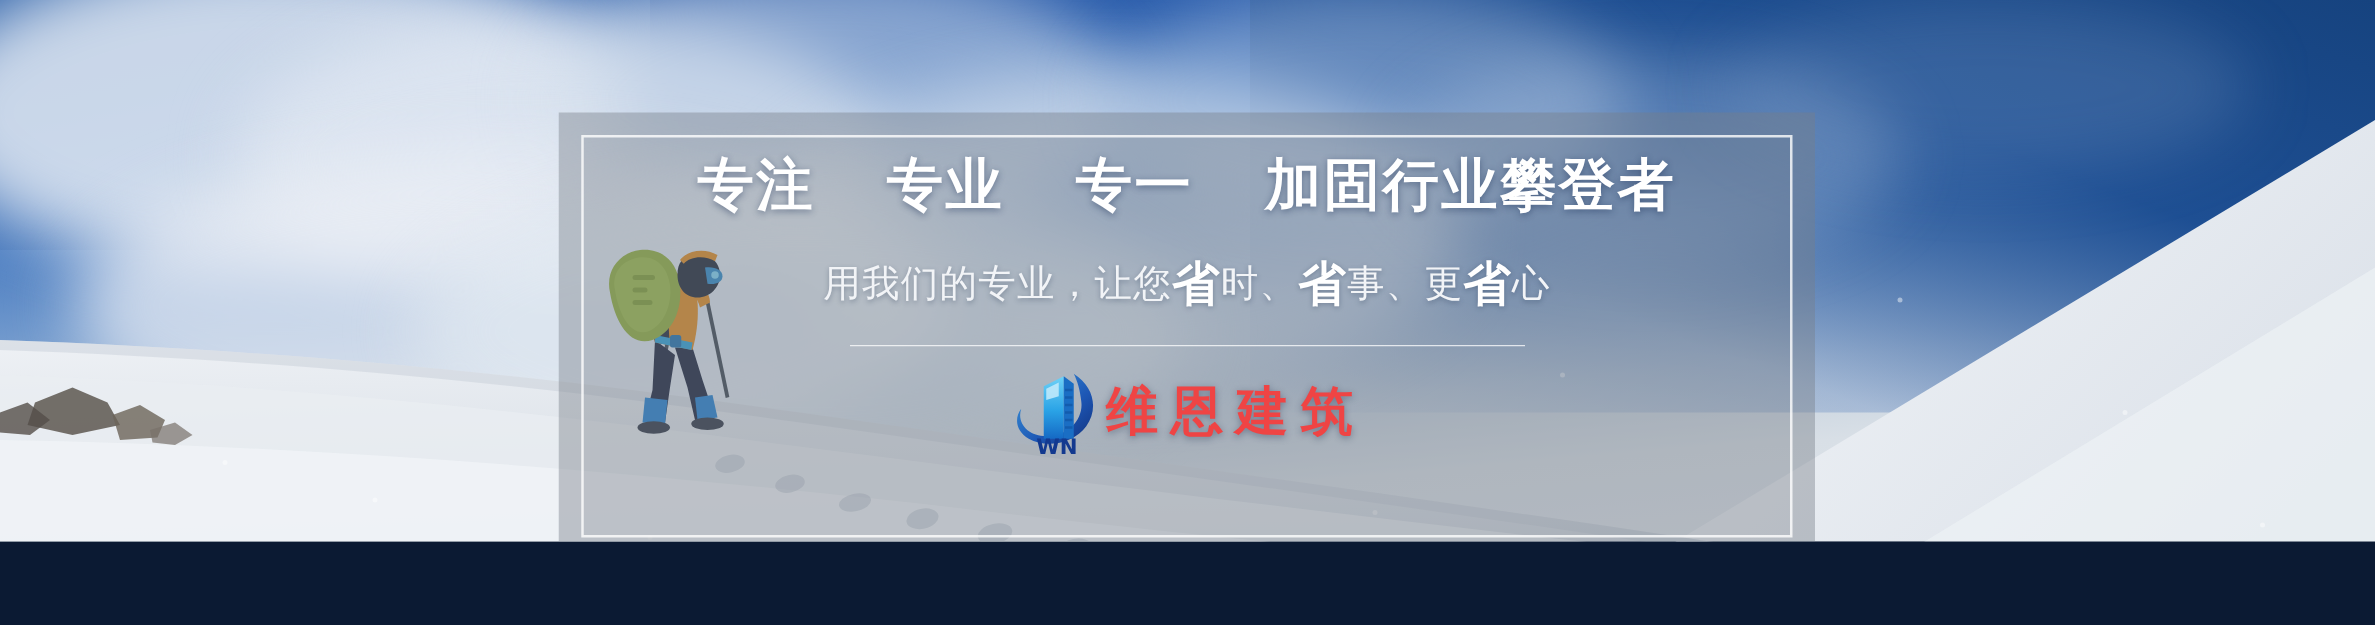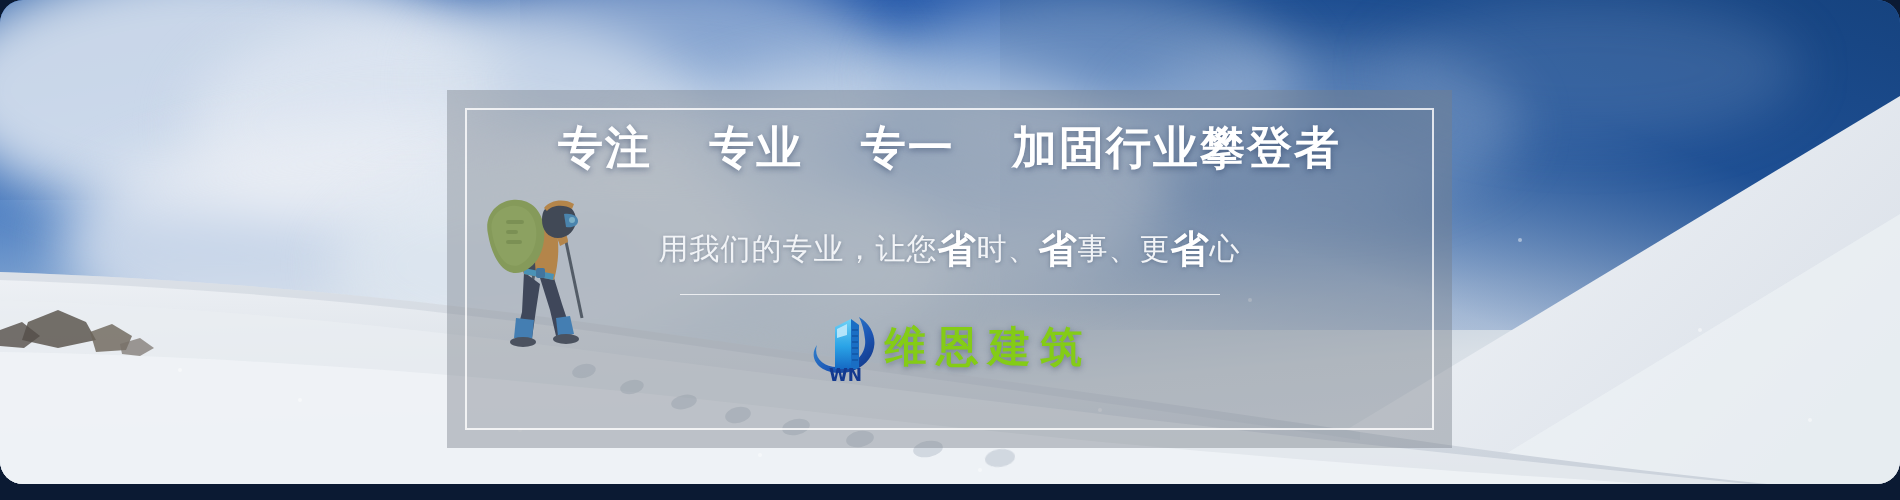--- a/index.html
+++ b/index.html
@@ -1,21 +1,21 @@
 <!DOCTYPE html>
 <html><head>
 <meta charset="utf-8">
 <style>
   html,body{margin:0;padding:0;}
   body{
     width:1900px;height:500px;overflow:hidden;
     font-family:"Liberation Sans","DejaVu Sans",sans-serif;
     background:#0b1a33;
   }
-  #stage{position:relative;width:1900px;height:484px;overflow:hidden;border-radius:23px;}
+  #stage{position:relative;width:1900px;height:433px;overflow:hidden;}
 
   
   .sky{
     position:absolute;left:0;top:0;width:1900px;height:500px;
     background:
       linear-gradient(175deg,#1f4f9e 0%,#2a5eae 14%,#3d73bd 26%,#6e97cc 40%,#9db6d4 52%,#c2cfdd 62%,#d8dfe6 72%,#e6eaef 100%);
   }
   
   .sky-right{
     position:absolute;right:0;top:0;width:900px;height:330px;
@@ -72,42 +72,42 @@
     font-size:45px;line-height:1;
     font-weight:bold;
     color:#ffffff;
     letter-spacing:2px;
     white-space:nowrap;
     text-shadow:0 2px 6px rgba(20,40,80,0.45);
     font-family:"DejaVu Sans","Liberation Sans",sans-serif;
   }
   .headline .gap{display:inline-block;width:22px;}
   .subline{
-    margin-top:60px;
+    margin-top:42px;
     font-size:30px;line-height:1;
     color:#f2f4f7;
     white-space:nowrap;
     letter-spacing:1px;
     text-shadow:0 1px 4px rgba(30,45,75,0.35);
-    font-family:Liberation Serif, serif;
+    font-family:Liberation Mono, monospace;
   }
   .subline .em{font-weight:bold;font-size:38px;vertical-align:-3px;color:#ffffff;}
   .divider{
     margin-top:26px;
     width:540px;height:1px;
     background:rgba(255,255,255,0.75);
   }
   .brand{
     margin-top:16px;
     display:flex;align-items:center;
   }
   .brand-logo{width:78px;height:72px;}
   .brand-logo svg{display:block;}
   .brand-name{
-    font-size:42px;line-height:1;font-weight:bold;color:#84cc16;
+    font-size:42px;line-height:1;font-weight:bold;color:#ef4444;
     letter-spacing:10px;
     text-shadow:0 2px 6px rgba(30,45,75,0.4);
     font-family:"DejaVu Sans","Liberation Sans",sans-serif;
     text-align:right;
   }
 </style>
 </head>
 <body>
 
 <div id="stage">

